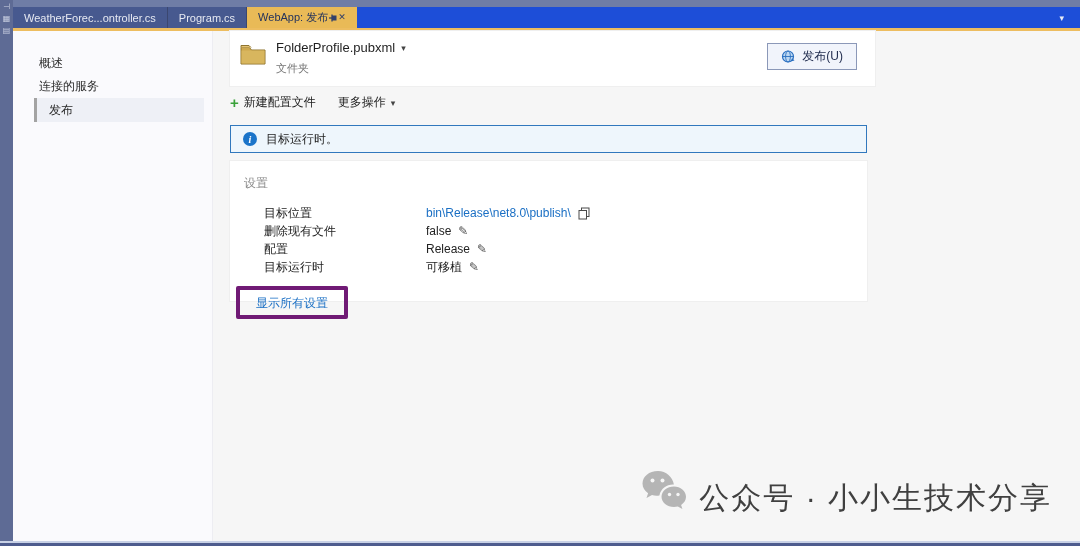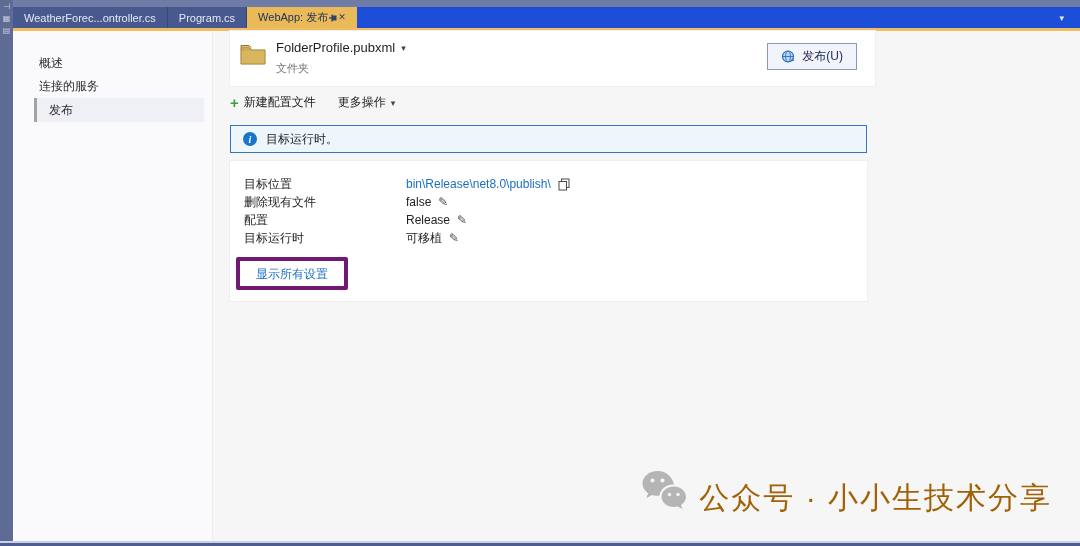--- a/index.html
+++ b/index.html
@@ -101,37 +101,37 @@
     font-family: "Liberation Serif", serif;
   }
 
   
   .settings-card {
     position: absolute; left: 17px; top: 130px; width: 637px; height: 140px;
     background: #ffffff; box-shadow: 0 0 0 1px #efefef; padding: 14px 14px 0 14px;
   }
   .settings-title { font-size: 12px; color: #8a8a8a; margin-bottom: 12px; }
   .setting-row { display: flex; align-items: center; height: 18px; font-size: 12px; color: #222; }
-  .setting-label { width: 162px; flex: none; }
+  .setting-label { width: 162px; flex: none; margin-left: 20px; }
   .setting-value { display: flex; align-items: center; gap: 7px; }
   .link-blue { color: #1a6fc4; text-decoration: none; cursor: pointer; }
   .pencil-icon { font-size: 12px; color: #4a4a4a; cursor: pointer; }
   .copy-icon { cursor: pointer; display: inline-flex; }
   .annotation-box {
     display: inline-block; margin-top: 10px; margin-left: -8px;
     border: 4px solid #701a75; border-radius: 2px; padding: 3px 16px;
   }
   .show-all-link { font-size: 12px; color: #1a6fc4; cursor: pointer; }
 
   
   .watermark {
     position: absolute; right: 28px; bottom: 22px;
     display: flex; align-items: center; gap: 12px; color: #b9b9b9;
   }
-  .watermark-text { font-size: 30px; letter-spacing: 2px; color: #a16207; margin-top: 20px; }
+  .watermark-text { font-size: 30px; letter-spacing: 2px; color: #404040; margin-top: 20px; }
 
   
   .bottomline { position: absolute; left: 0; bottom: 3px; width: 1080px; height: 2px; background: #c8d1e6; z-index: 4; }
   .bottombar { position: absolute; left: 0; bottom: 0; width: 1080px; height: 3px; background: #4e5c8e; z-index: 4; }
 </style>
 </head>
 <body>
 
 <div class="stage">
 
@@ -219,20 +219,21 @@
           <span class="dd-small">▾</span>
         </div>
       </div>
 
       <div class="infobar">
         <span class="info-icon">i</span>
         <span>目标运行时。</span>
       </div>
 
       <div class="settings-card">
+        <div class="settings-title">设置</div>
 
         <div class="setting-row">
           <span class="setting-label">目标位置</span>
           <span class="setting-value">
             <a class="link-blue">bin\Release\net8.0\publish\</a>
             <span class="copy-icon">
               <svg width="12" height="13" viewBox="0 0 12 13">
                   <g fill="#ffffff" stroke="#4a4a4a" stroke-width="1">
                     <rect x="3.5" y="1" width="7.5" height="8.5"></rect>
                     <rect x="1" y="3.5" width="7.5" height="8.5"></rect>

